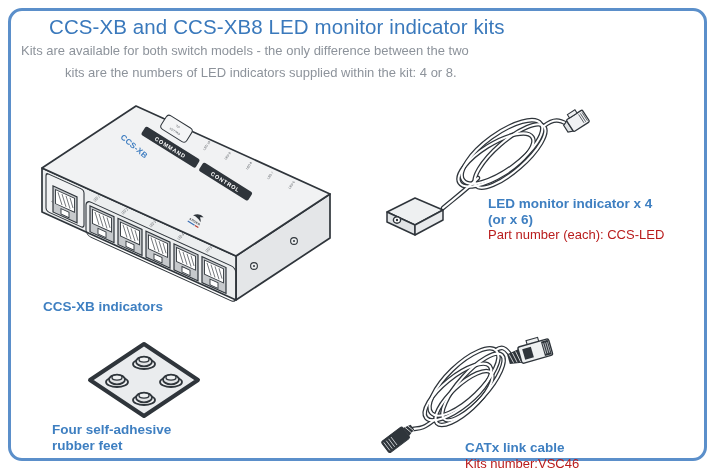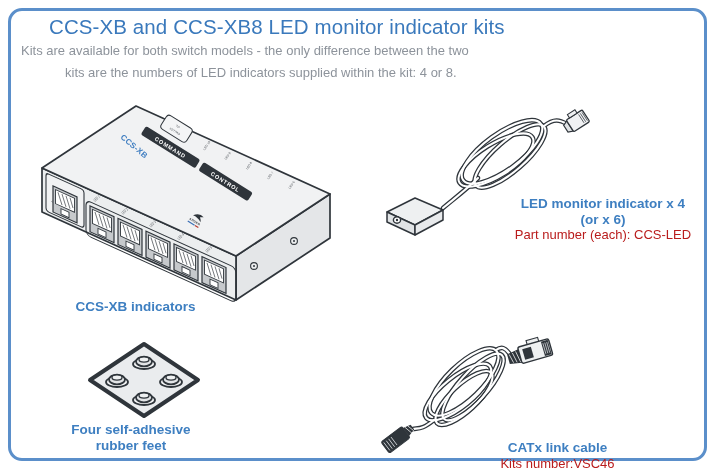--- a/index.html
+++ b/index.html
@@ -5,21 +5,21 @@
   html,body{margin:0;padding:0;background:#fff;}
   .page{position:relative;width:719px;height:476px;background:#fff;overflow:hidden;
         font-family:"Liberation Sans",sans-serif;}
   .panel{position:absolute;left:8px;top:8px;width:693px;height:447px;
          border:3px solid #5b8fca;border-radius:14px;background:#fff;}
   .page-title{position:absolute;left:21px;top:15px;font-size:20.5px;font-weight:normal;
               color:#3a79bc;letter-spacing:.1px;margin-left:28px;}
   .subtitle{position:absolute;left:21px;font-size:13px;color:#8d939b;white-space:nowrap;}
   .sub1{top:43px;} .sub2{top:65px;margin-left:44px;}
   .fig{position:absolute;}
-  .fig-caption{position:absolute;text-align:center;color:#3e7fc1;font-weight:bold;
+  .fig-caption{position:absolute;text-align:left;color:#3e7fc1;font-weight:bold;
                font-size:13.5px;line-height:15.5px;}
   .part-number{color:#b91c1c;font-weight:normal;font-size:13px;}
   .cap-controller{left:43px;top:299px;width:185px;}
   .cap-led{left:488px;top:196px;width:230px;}
   .cap-feet{left:52px;top:422px;width:158px;}
   .cap-catx{left:465px;top:404px;width:185px;margin-top:36px;}
   svg{display:block;}
   svg text{font-family:"Liberation Sans",sans-serif;}
   .ln{stroke:#2f353b;fill:none;}
   .cable-d{stroke:#2f353b;stroke-width:4.6;fill:none;stroke-linecap:round;}

